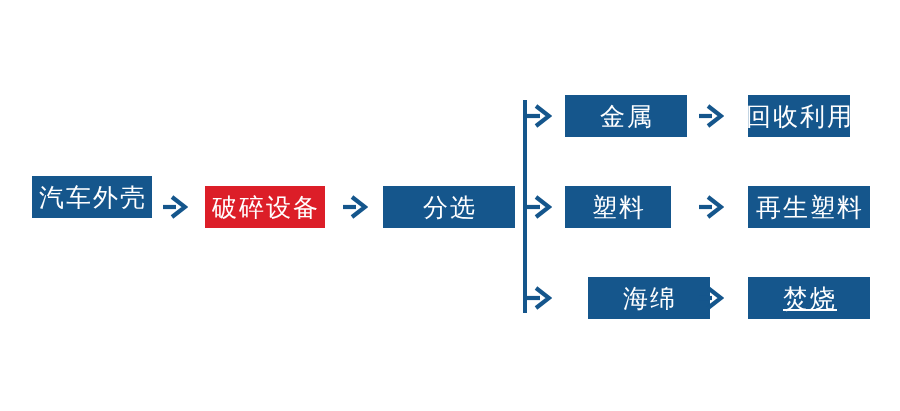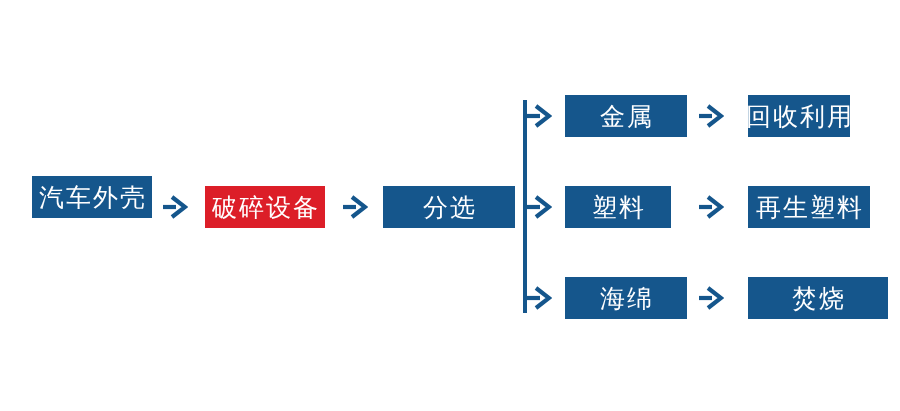--- a/index.html
+++ b/index.html
@@ -58,29 +58,29 @@
   #n-crusher  { left: 205px; top: 186px; width: 120px; }
   #a-2        { left: 342px; top: 194px; }
   #n-sorting  { left: 383px; top: 186px; width: 132px; }
   
   #a-b1 { left: 526px; top: 103px; }
   #a-b2 { left: 526px; top: 194px; }
   #a-b3 { left: 526px; top: 285px; }
   
   #n-metal   { left: 565px; top: 95px;  width: 122px; }
   #n-plastic { left: 565px; top: 186px; width: 106px; }
-  #n-sponge  { left: 565px; top: 277px; width: 122px; }
+  #n-sponge  { left: 588px; top: 277px; width: 122px; }
   
   #a-m1 { left: 698px; top: 103px; }
   #a-m2 { left: 698px; top: 194px; }
   #a-m3 { left: 698px; top: 285px; }
   
   #n-recycling { left: 748px; top: 95px;  width: 102px; text-align: right; }
   #n-replas    { left: 748px; top: 186px; width: 122px; }
-  #n-burn      { left: 748px; top: 277px; width: 140px; }
+  #n-burn      { left: 748px; top: 277px; width: 122px; text-decoration: underline; }
 </style>
 </head>
 <body>
 
 <div class="canvas">
 
   <div class="node blue" id="n-car">汽车外壳</div>
 
   <svg class="arrow" id="a-1" viewBox="0 0 26 26">
     <line x1="1" y1="13" x2="14" y2="13"></line>

